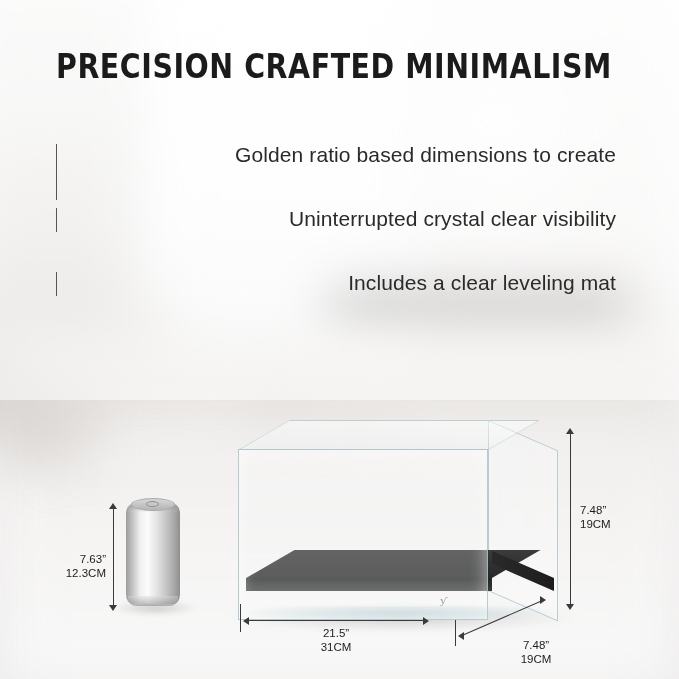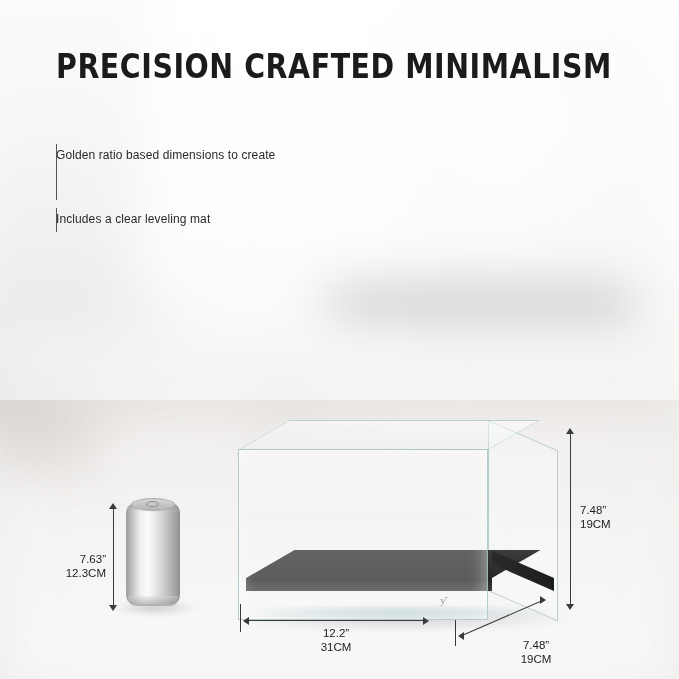--- a/index.html
+++ b/index.html
@@ -118,24 +118,25 @@
   .bullets {
     position: absolute;
     left: 56px;
     top: 138px;
     width: 560px;
   }
   .bullet {
     position: relative;
     margin-bottom: 30px;
     color: #2a2a2a;
-    font-size: 12px;
+    font-size: 21px;
     line-height: 34px;
     font-weight: 400;
     letter-spacing: .1px;
+    text-align: right;
   }
   .bullet .rule {
     position: absolute;
     left: 0;
     top: 6px;
     width: 1px;
     background: #555;
   }
   .bullet.two-line .rule { height: 56px; }
   .bullet.one-line .rule { height: 24px; }
@@ -348,20 +349,24 @@
 
   <div class="headline">PRECISION CRAFTED MINIMALISM</div>
 
   <div class="bullets">
 
     <div class="bullet two-line">
       <span class="rule"></span>
       <div>Golden ratio based dimensions to create</div>
     </div>
 
+    <div class="bullet one-line">
+      <span class="rule"></span>
+      <div>Uninterrupted crystal clear visibility</div>
+    </div>
 
     <div class="bullet one-line">
       <span class="rule"></span>
       <div>Includes a clear leveling mat</div>
     </div>
 
   </div>
 
   <div class="tank-shadow"></div>
   <div class="can-shadow"></div>
@@ -399,21 +404,21 @@
   <div class="dim-label" style="left:580px; top:503px;">
     <div>7.48”</div>
     <div>19CM</div>
   </div>
 
   <div class="dim-line" style="left:248px; top:620px; width:176px; height:1px;"></div>
   <div class="arrow arrow-left" style="left:243px; top:617px;"></div>
   <div class="arrow arrow-right" style="left:423px; top:617px;"></div>
   <div class="tick" style="left:240px; top:604px; width:1px; height:28px;"></div>
   <div class="dim-label" style="left:306px; top:626px; text-align:center; width:60px;">
-    <div>12.2”</div>
+    <div>21.5”</div>
     <div>31CM</div>
   </div>
 
   <div class="dim-line" style="left:462px; top:635px; width:86px; height:1px; transform:rotate(-23.5deg); transform-origin:left center;"></div>
   <div class="arrow arrow-left" style="left:458px; top:632px;"></div>
   <div class="arrow arrow-right" style="left:540px; top:596px;"></div>
   <div class="tick" style="left:455px; top:620px; width:1px; height:26px;"></div>
   <div class="dim-label" style="left:506px; top:638px; text-align:center; width:60px;">
     <div>7.48”</div>
     <div>19CM</div>

